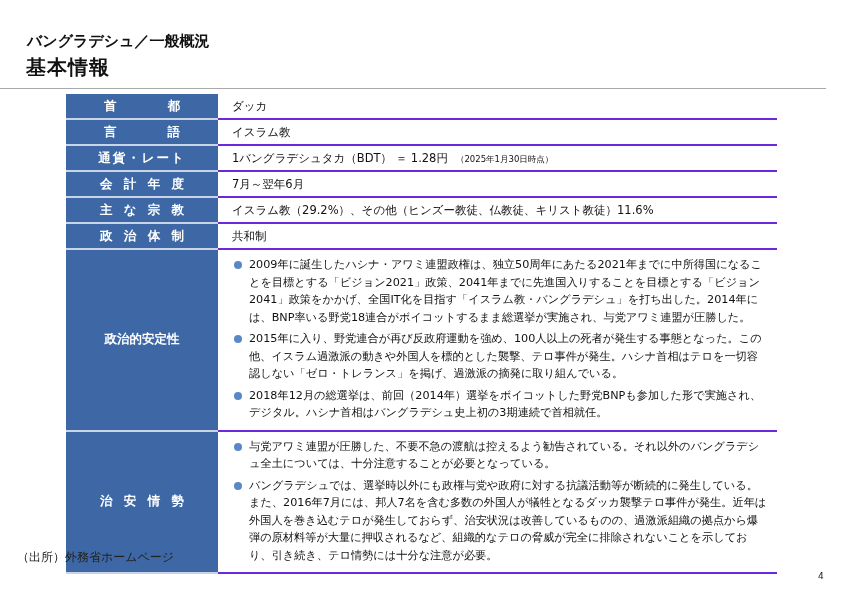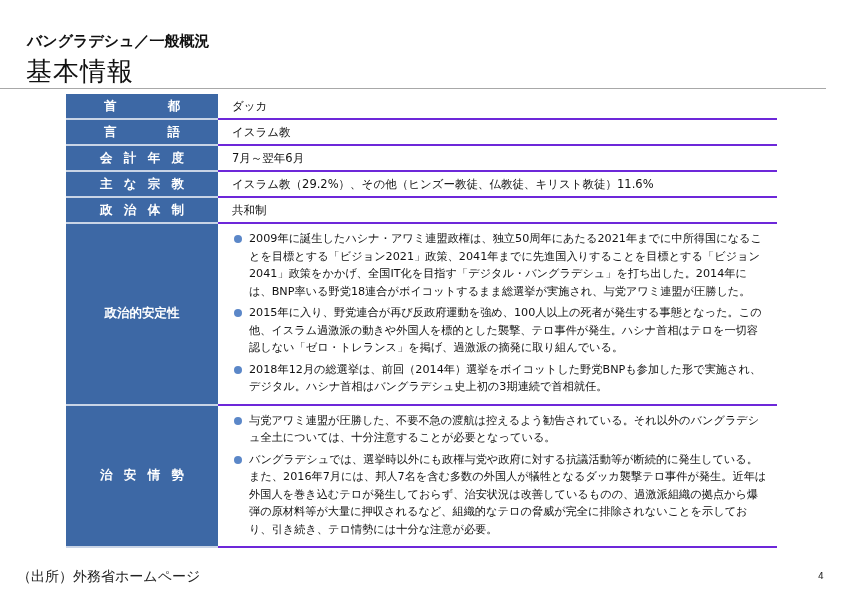--- a/index.html
+++ b/index.html
@@ -1,21 +1,21 @@
 <!DOCTYPE html>
 <html><head>
 <meta charset="utf-8">
 <style>
   html, body { margin:0; padding:0; }
   body {
     width:842px; height:595px; background:#ffffff; position:relative; overflow:hidden;
     font-family:"DejaVu Sans", "Liberation Sans", sans-serif; color:#111;
   }
   .subtitle { position:absolute; left:27px; top:32px; font-size:15px; font-weight:bold; letter-spacing:0px; }
-  .title { position:absolute; left:26px; top:54px; font-size:26px; font-weight:normal; letter-spacing:1px; }
+  .title { position:absolute; left:26px; top:54px; font-size:20px; font-weight:bold; letter-spacing:1px; }
   .rule { position:absolute; left:0; top:88px; width:826px; height:1px; background:#a8a8a8; }
   table.info {
     position:absolute; left:66px; top:94px; width:711px; border-collapse:collapse; table-layout:fixed;
   }
   table.info td { padding:0; vertical-align:middle; }
   td.label {
     width:152px; background:#3d68a5; color:#ffffff; font-weight:bold; font-size:12.5px;
     text-align:center; border-bottom:2px solid #c9d4e6;
   }
   td.value {
@@ -24,21 +24,21 @@
   tr.short td { height:24px; }
   .spaced { display:flex; justify-content:space-between; padding:0 34px; }
   .spaced.two { padding:0 38px; }
   .note { font-size:8.5px; margin-left:8px; }
   ul.bullets { list-style:none; margin:0; padding:6px 8px 4px 0; }
   ul.bullets li { position:relative; padding-left:17px; line-height:17.5px; margin-bottom:4px; font-size:11.2px; }
   ul.bullets li::before {
     content:""; position:absolute; left:2px; top:5px; width:8px; height:8px; border-radius:50%; background:#5b87c8;
   }
   b.em { font-weight:normal; }
-  .source { position:absolute; left:17px; top:568px; font-size:14px; color:#222; }
+  .source { position:absolute; left:17px; top:549px; font-size:12px; color:#222; }
   .page { position:absolute; left:818px; top:571px; font-size:9px; color:#222; }
 </style>
 </head>
 <body>
 
 <div class="subtitle">バングラデシュ／一般概況</div>
 <div class="title">基本情報</div>
 <div class="rule"></div>
 
 <table class="info">
@@ -53,20 +53,26 @@
     <td class="value">ダッカ</td>
   </tr>
   <tr class="short">
     <td class="label">
       <div class="spaced two">
         <span>言</span>
         <span>語</span>
       </div>
     </td>
     <td class="value">イスラム教</td>
+  </tr>
+  <tr class="short">
+    <td class="label" style="letter-spacing:2px;">通貨・レート</td>
+    <td class="value">
+      <span>1バングラデシュタカ（BDT） ＝ 1.28円</span><span class="note">（2025年1月30日時点）</span>
+    </td>
   </tr>
   <tr class="short">
     <td class="label">
       <div class="spaced">
         <span>会</span>
         <span>計</span>
         <span>年</span>
         <span>度</span>
       </div>
     </td>
@@ -91,21 +97,21 @@
         <span>体</span>
         <span>制</span>
       </div>
     </td>
     <td class="value">共和制</td>
   </tr>
   <tr>
     <td class="label" style="height:174px;font-family:Liberation Mono, monospace;">政治的安定性</td>
     <td class="value">
       <ul class="bullets">
-        <li>2009年に誕生したハシナ・アワミ連盟政権は、独立50周年にあたる2021年までに中所得国になることを目標とする「ビジョン2021」政策、2041年までに先進国入りすることを目標とする「ビジョン2041」政策をかかげ、全国IT化を目指す「デジタル・バングラデシュ」を打ち出した。2014年には、BNP率いる野党18連合がボイコットするまま総選挙が実施され、与党アワミ連盟が圧勝した。</li>
+        <li>2009年に誕生したハシナ・アワミ連盟政権は、独立50周年にあたる2021年までに中所得国になることを目標とする「ビジョン2021」政策、2041年までに先進国入りすることを目標とする「ビジョン2041」政策をかかげ、全国IT化を目指す「イスラム教・バングラデシュ」を打ち出した。2014年には、BNP率いる野党18連合がボイコットするまま総選挙が実施され、与党アワミ連盟が圧勝した。</li>
         <li>2015年に入り、野党連合が再び反政府運動を強め、100人以上の死者が発生する事態となった。この他、イスラム過激派の動きや外国人を標的とした襲撃、テロ事件が発生。ハシナ首相はテロを一切容認しない「ゼロ・トレランス」を掲げ、過激派の摘発に取り組んでいる。</li>
         <li>2018年12月の総選挙は、前回（2014年）選挙をボイコットした野党BNPも参加した形で実施され、デジタル。ハシナ首相はバングラデシュ史上初の3期連続で首相就任。</li>
       </ul>
     </td>
   </tr>
   <tr>
     <td class="label" style="height:132px;">
       <div class="spaced">
         <span>治</span>
         <span>安</span>

